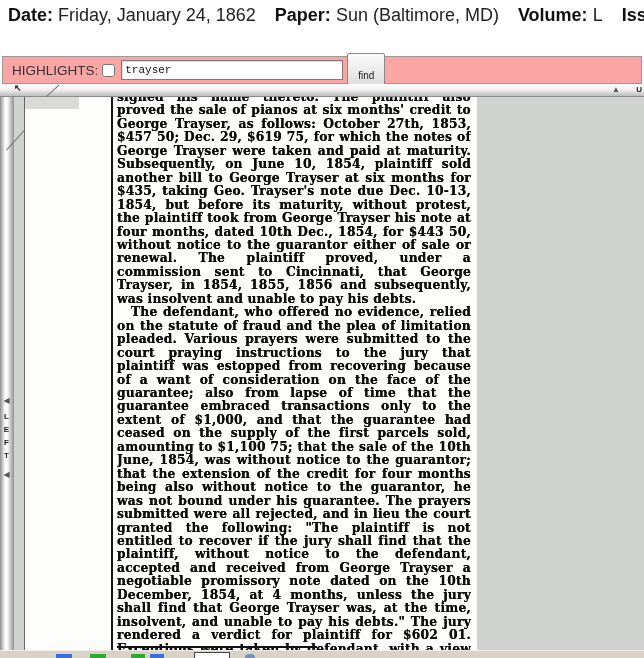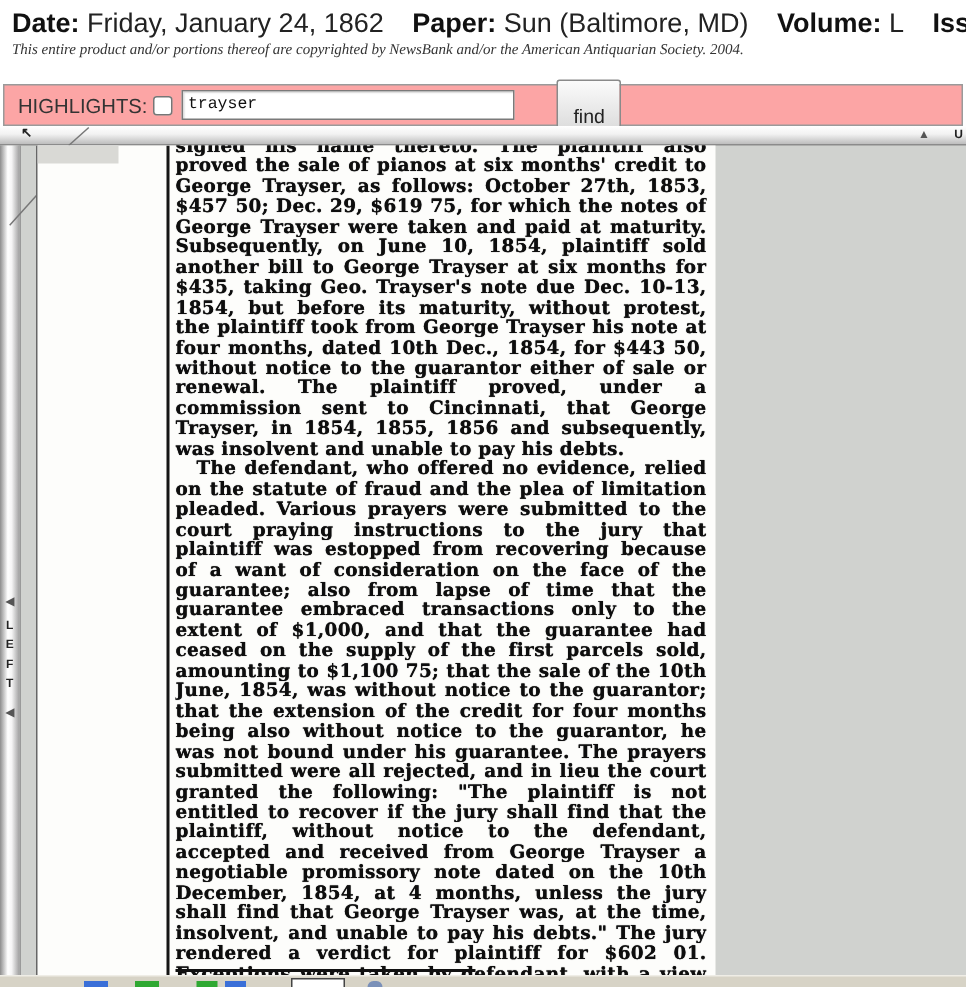--- a/index.html
+++ b/index.html
@@ -25,21 +25,21 @@
     display:flex;align-items:center;
   }
   .hl-label{font-size:13.5px;color:#333;margin-left:9px;}
   .hl-check{width:13px;height:13px;margin:0 6px 0 4px;}
   .hl-input{
     width:214px;height:16px;border:1px solid #7a7a7a;background:#fff;
     font-size:11px;font-family:Liberation Mono, monospace;color:#111;
     padding:1px 3px;box-shadow:inset 1px 1px 1px rgba(0,0,0,.15);
   }
   .hl-find{
-    margin-left:28px;height:20px;padding:16px 10px;font-size:13px;color:#222;
+    margin-left:4px;height:20px;padding:16px 10px;font-size:10px;color:#222;
     font-family:"Liberation Sans",sans-serif;
     background:linear-gradient(#fbfbfb,#dcdcdc);
     border:1px solid #8a8a8a;border-radius:2px;
   }
   
   .viewer{
     position:absolute;left:0;right:0;top:84px;bottom:0;
     background:#d0d2cf;overflow:hidden;
   }
   .topstrip{
@@ -110,21 +110,20 @@
 <div class="app">
 
   <div class="header">
     <div class="meta">
       <span class="pair"><span class="lab">Date:</span> <span>Friday, January 24, 1862</span></span>
       <span class="pair"><span class="lab">Paper:</span> <span>Sun (Baltimore, MD)</span></span>
       <span class="pair"><span class="lab">Volume:</span> <span>L</span></span>
       <span class="pair"><span class="lab">Issue:</span> <span>57</span></span>
       <span class="pair"><span class="lab">Page:</span> <span>1</span></span>
     </div>
-    <div class="copyright">This entire product and/or portions thereof are copyrighted by NewsBank and/or the American Antiquarian Society. 2004.</div>
   </div>
 
   <div class="hlbar">
     <span class="hl-label">HIGHLIGHTS:</span>
     <input type="checkbox" class="hl-check" style="">
     <input type="text" class="hl-input" value="trayser" style="">
     <button class="hl-find">find</button>
   </div>
 
   <div class="viewer">

